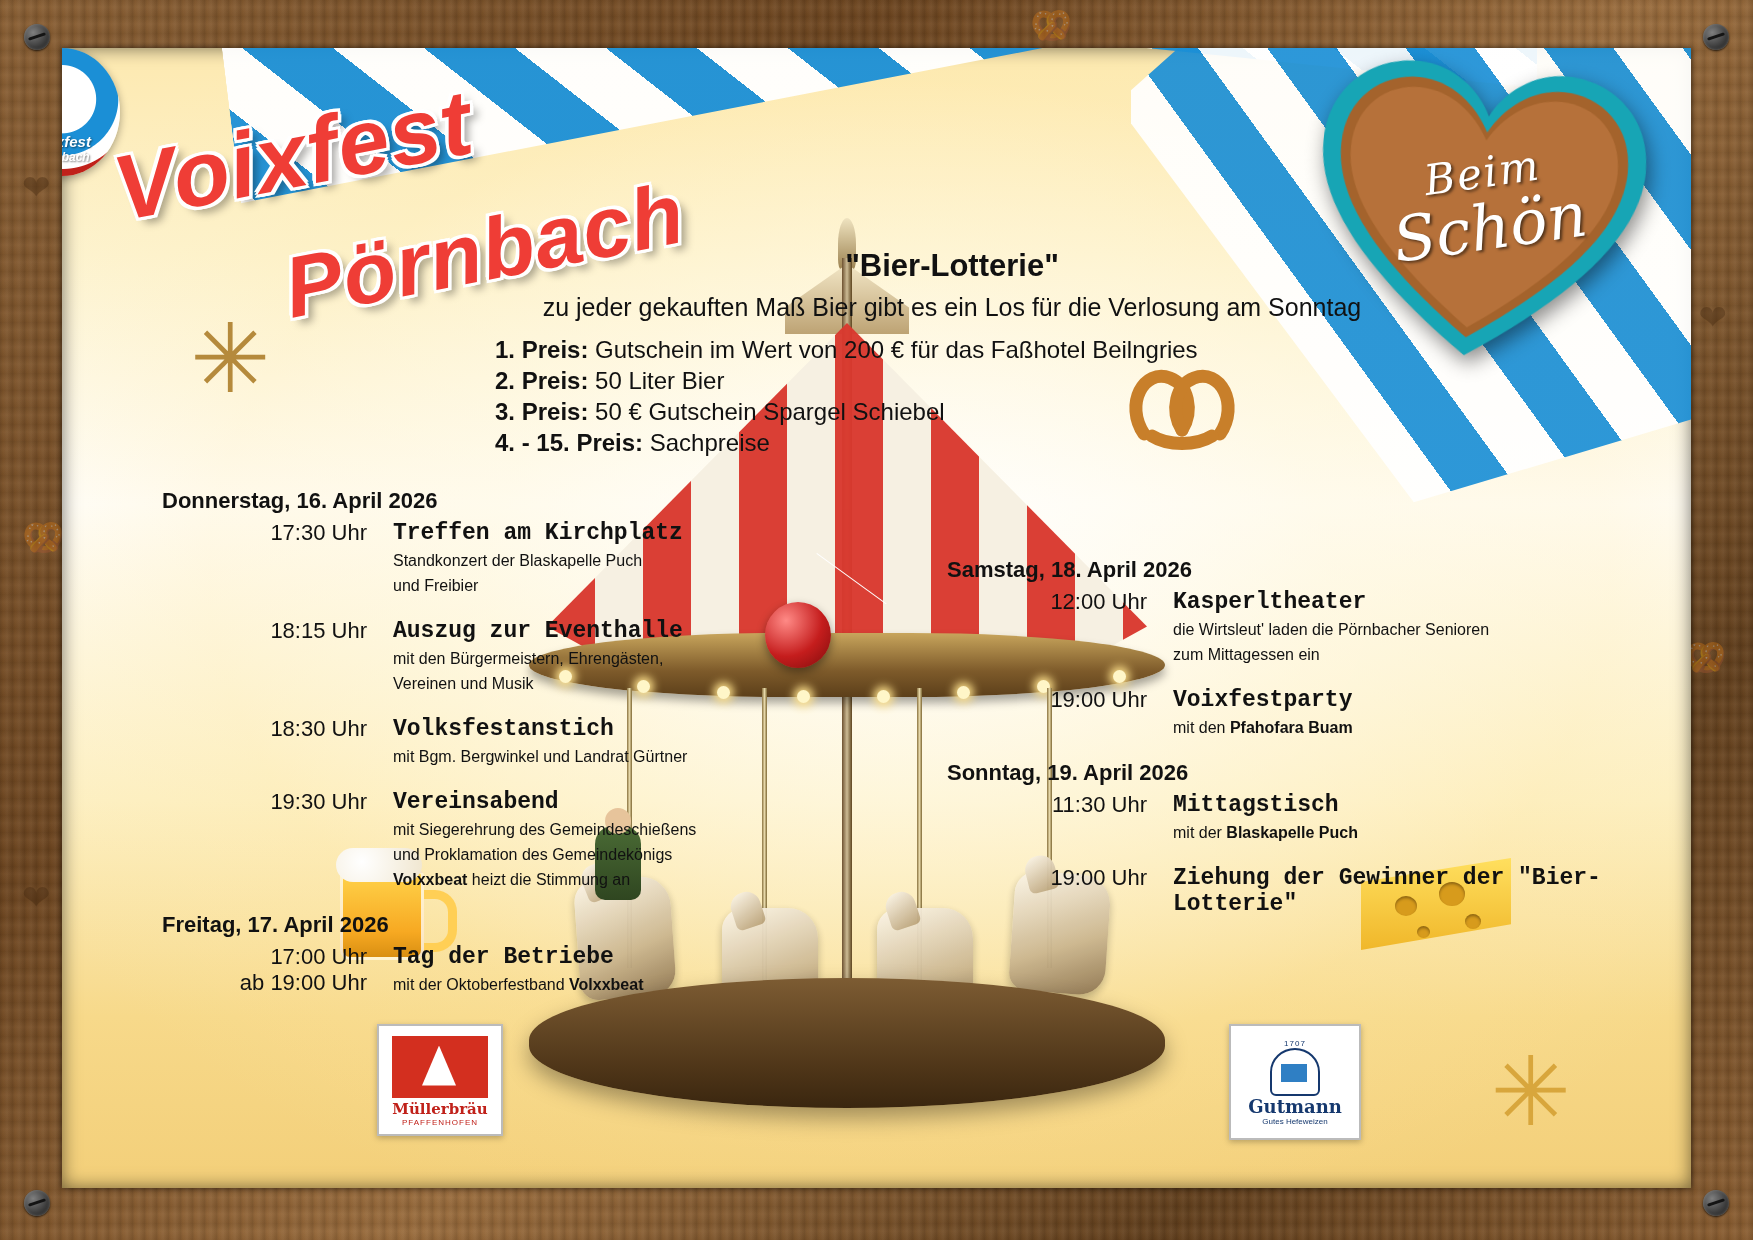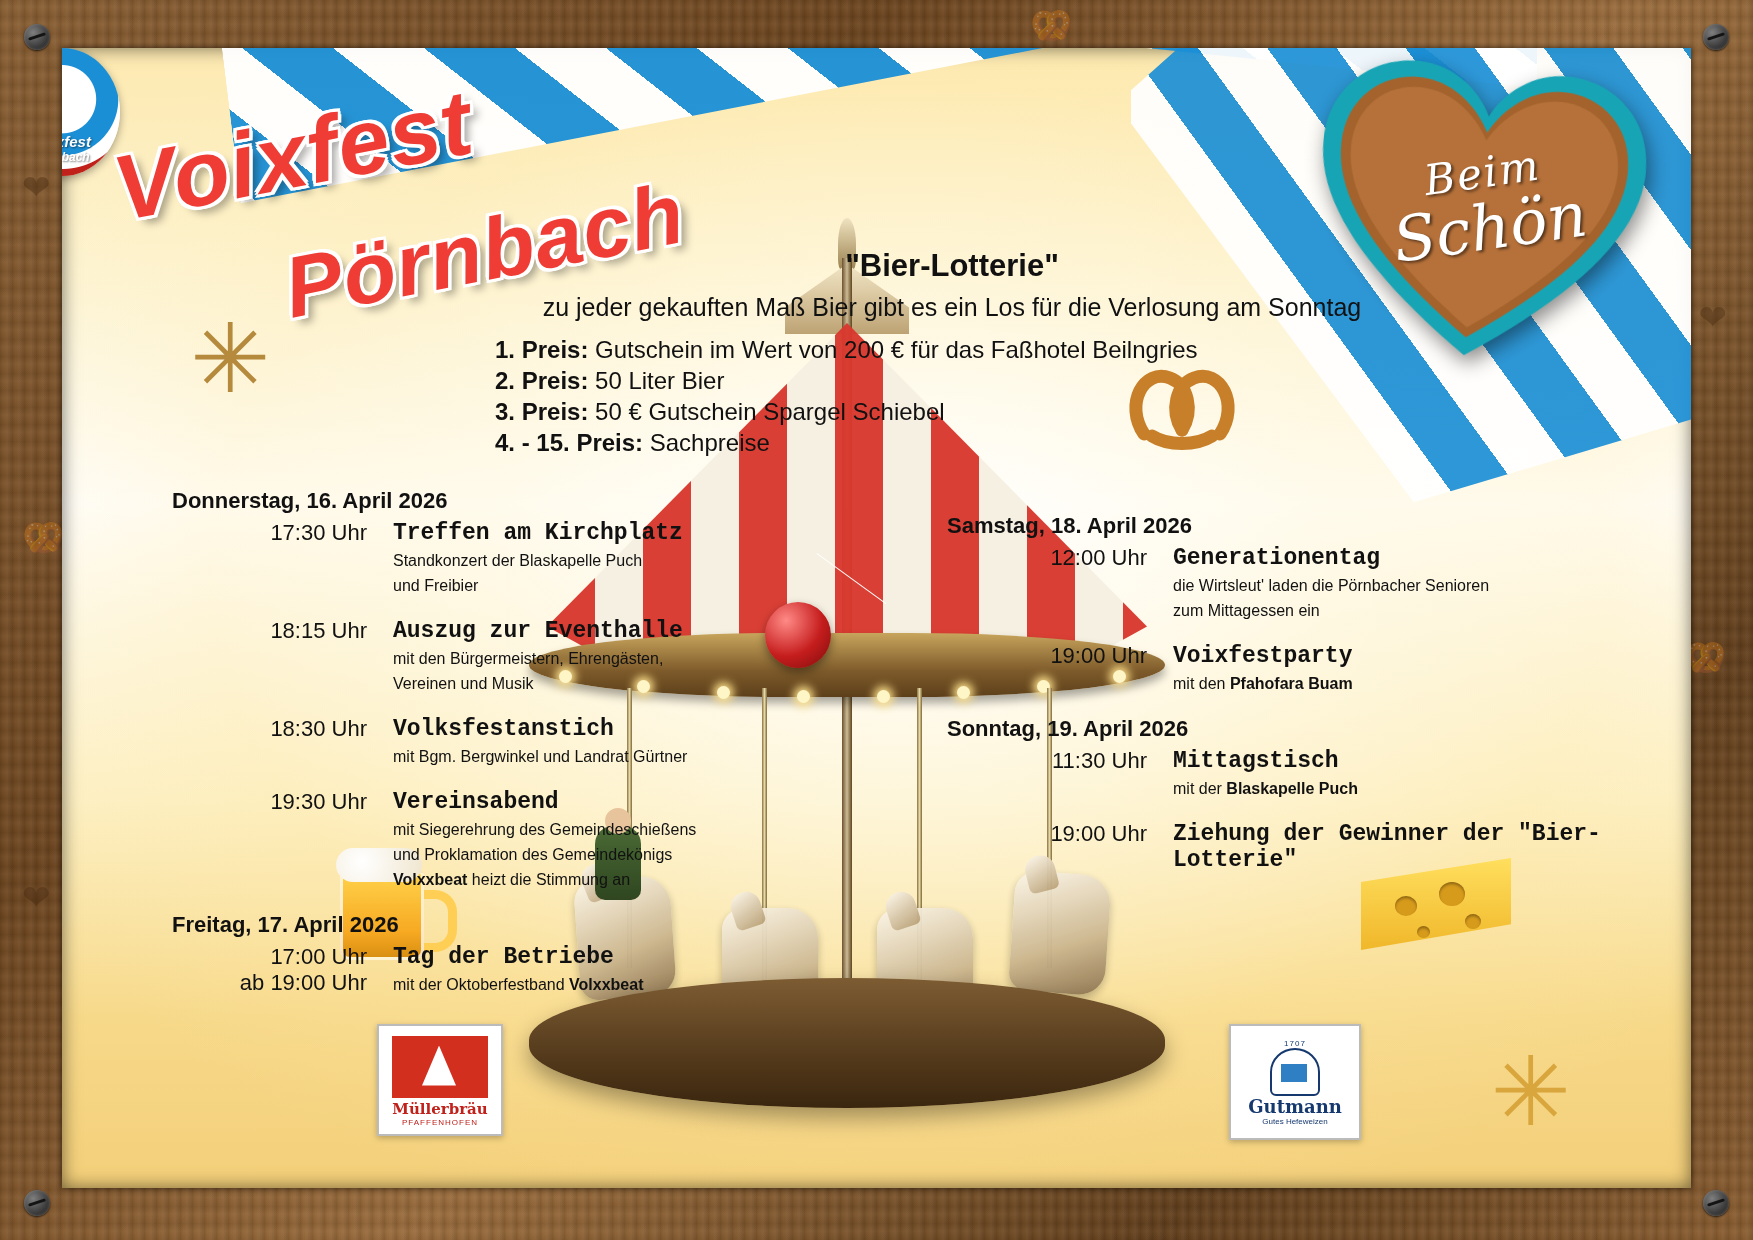--- a/index.html
+++ b/index.html
@@ -133,22 +133,22 @@
   .daytitle{font-size:22px;font-weight:bold;color:#111;margin:0 0 6px 0;}
   .row{display:flex;margin-bottom:20px;}
   .time{width:205px;text-align:right;padding-right:26px;font-size:22px;white-space:nowrap;}
   .ev{flex:1;}
   .ev .t{font-size:23px;font-weight:bold;margin-bottom:2px;font-family:Liberation Mono, monospace;}
   .ev .d{font-size:16px;line-height:25px;}
   .ev .d b{font-weight:bold;}
 
   .colL{left:100px;top:440px;width:680px;}
   .colR{left:855px;top:465px;width:740px;}
-  .colL .daytitle{margin-left:10px;}
-  .colR .daytitle{margin-left:30px;}
+  .colL .daytitle{}
+  .colR .daytitle{margin-left:30px;margin-top:44px;}
   .colR .time{width:230px;}
 
   
   .edelweiss{position:absolute;color:#b58a3c;}
   .pretzel{position:absolute;}
   .beer{position:absolute;left:270px;top:800px;width:120px;height:110px;}
   .beer-mug{position:absolute;left:8px;top:22px;width:78px;height:84px;border-radius:6px 6px 10px 10px;
     background:linear-gradient(to bottom,#ffd24a,#f7a922 70%,#d98f12);border:3px solid rgba(255,255,255,.75);}
   .beer-foam{position:absolute;left:4px;top:0px;width:86px;height:34px;border-radius:20px;
     background:radial-gradient(circle at 30% 40%,#fff,#f0e6cf);}
@@ -339,21 +339,21 @@
 
     </div>
 
     <div class="col colR">
 
       <div class="daytitle">Samstag, 18. April 2026</div>
 
       <div class="row">
         <div class="time">12:00 Uhr</div>
         <div class="ev">
-          <div class="t">Generationentag</div>
+          <div class="t">Kasperltheater</div>
           <div class="d">die Wirtsleut' laden die Pörnbacher Senioren</div>
           <div class="d">zum Mittagessen ein</div>
         </div>
       </div>
 
 
       <div class="row">
         <div class="time">19:00 Uhr</div>
         <div class="ev">
           <div class="t">Voixfestparty</div>

